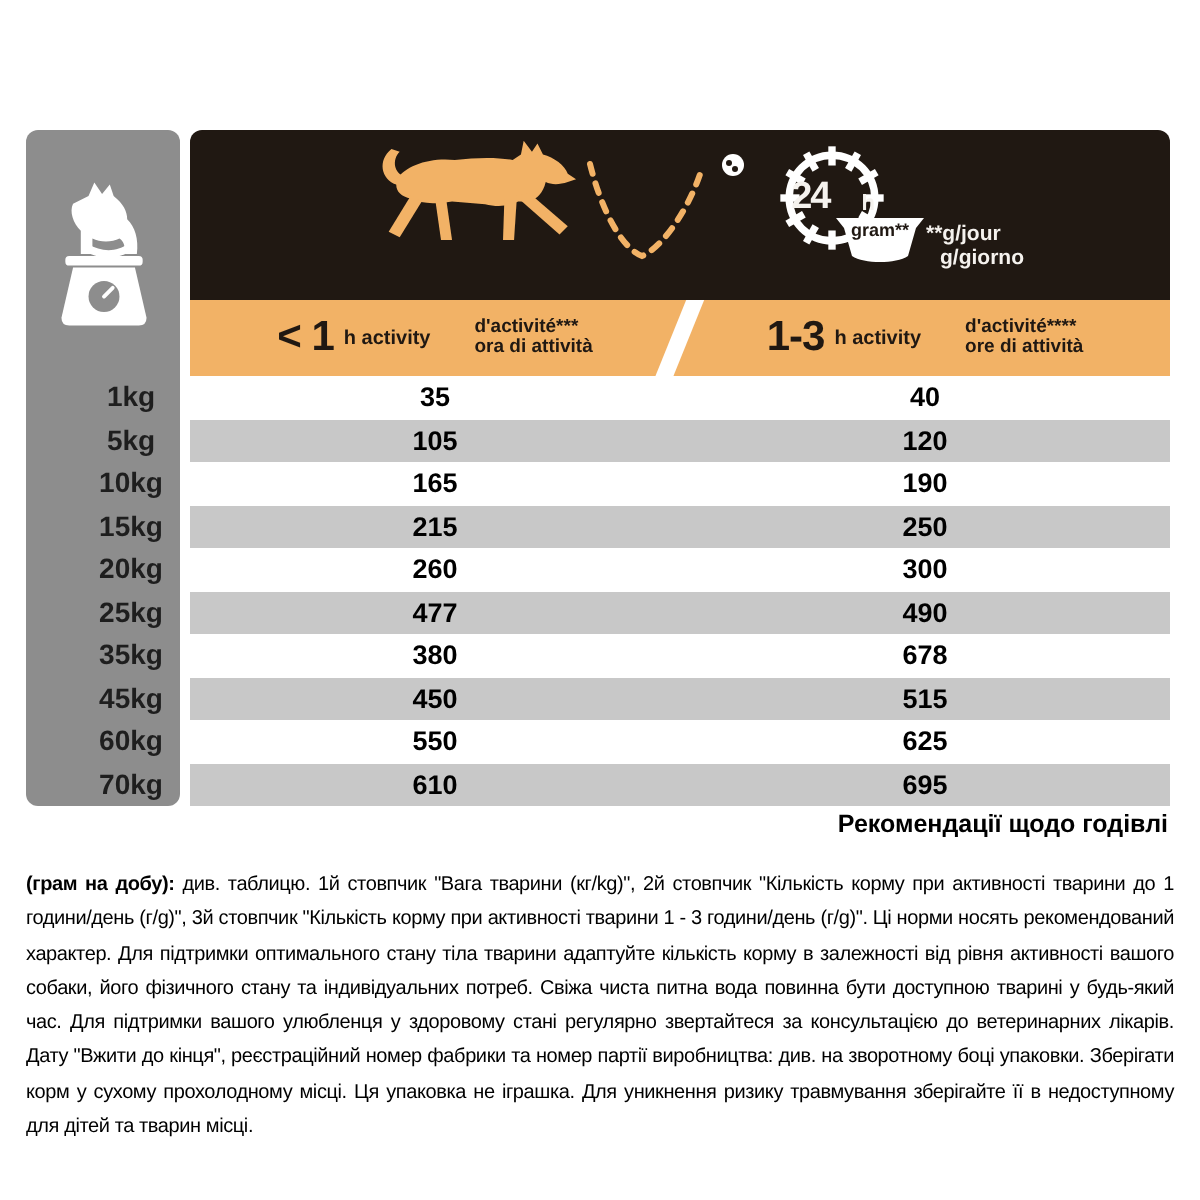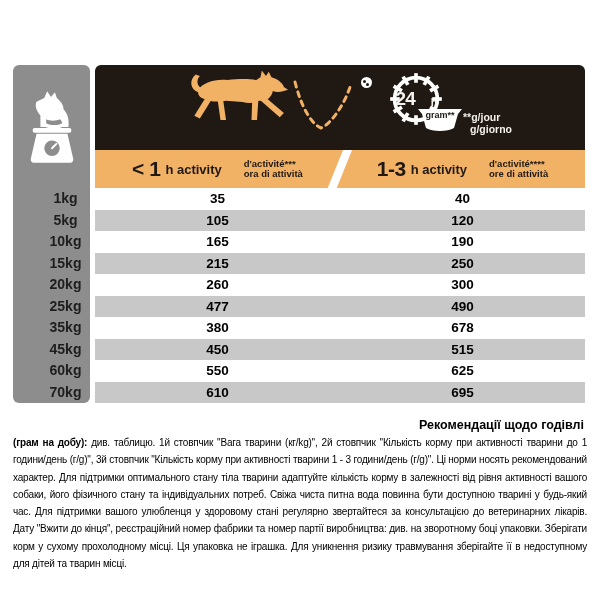--- a/index.html
+++ b/index.html
@@ -35,36 +35,36 @@
   .unit-note{position:absolute;left:368px;top:47px;color:#f5f2ee;font-weight:700;
              font-size:10.5px;line-height:11.5px;}
   .unit-note .l2{padding-left:7px;}
 
   
   .orange-band{position:absolute;left:95px;top:150px;width:490px;height:38px;
                background:#f2b266;overflow:hidden;display:flex;}
   .band-cell{width:245px;display:flex;align-items:center;justify-content:center;gap:5px;
              color:#201812;}
   .band-big{font-size:21px;font-weight:700;letter-spacing:-0.5px;}
-  .band-unit{font-size:13px;font-weight:700;}
+  .band-unit{font-size:10px;font-weight:700;}
   .band-sub{font-size:9.5px;font-weight:700;line-height:10.5px;text-align:left;margin-left:17px;}
   .slash{position:absolute;left:240px;top:-4px;width:9px;height:48px;background:#ffffff;
          transform:skewX(-22deg);}
 
   
   .rows{position:absolute;left:95px;top:188px;width:490px;}
   .row{height:21.5px;display:flex;}
   .row-gray{background:#c8c8c8;}
   .row-white{background:#ffffff;}
   .cell{width:245px;text-align:center;line-height:21.5px;font-size:13.5px;
         font-weight:700;color:#000000;}
 
   
   .footer-heading{position:absolute;right:16px;top:405px;font-size:12.5px;
-                  font-weight:700;color:#000;margin-top:13px;}
+                  font-weight:700;color:#000;}
   .notes{position:absolute;left:13px;top:434px;width:574px;margin:0;
          font-size:10px;line-height:17.3px;letter-spacing:-0.2px;
          text-align:justify;color:#000;}
   .notes b{font-weight:700;}
 </style>
 </head>
 <body>
 
 <div class="page">
 

